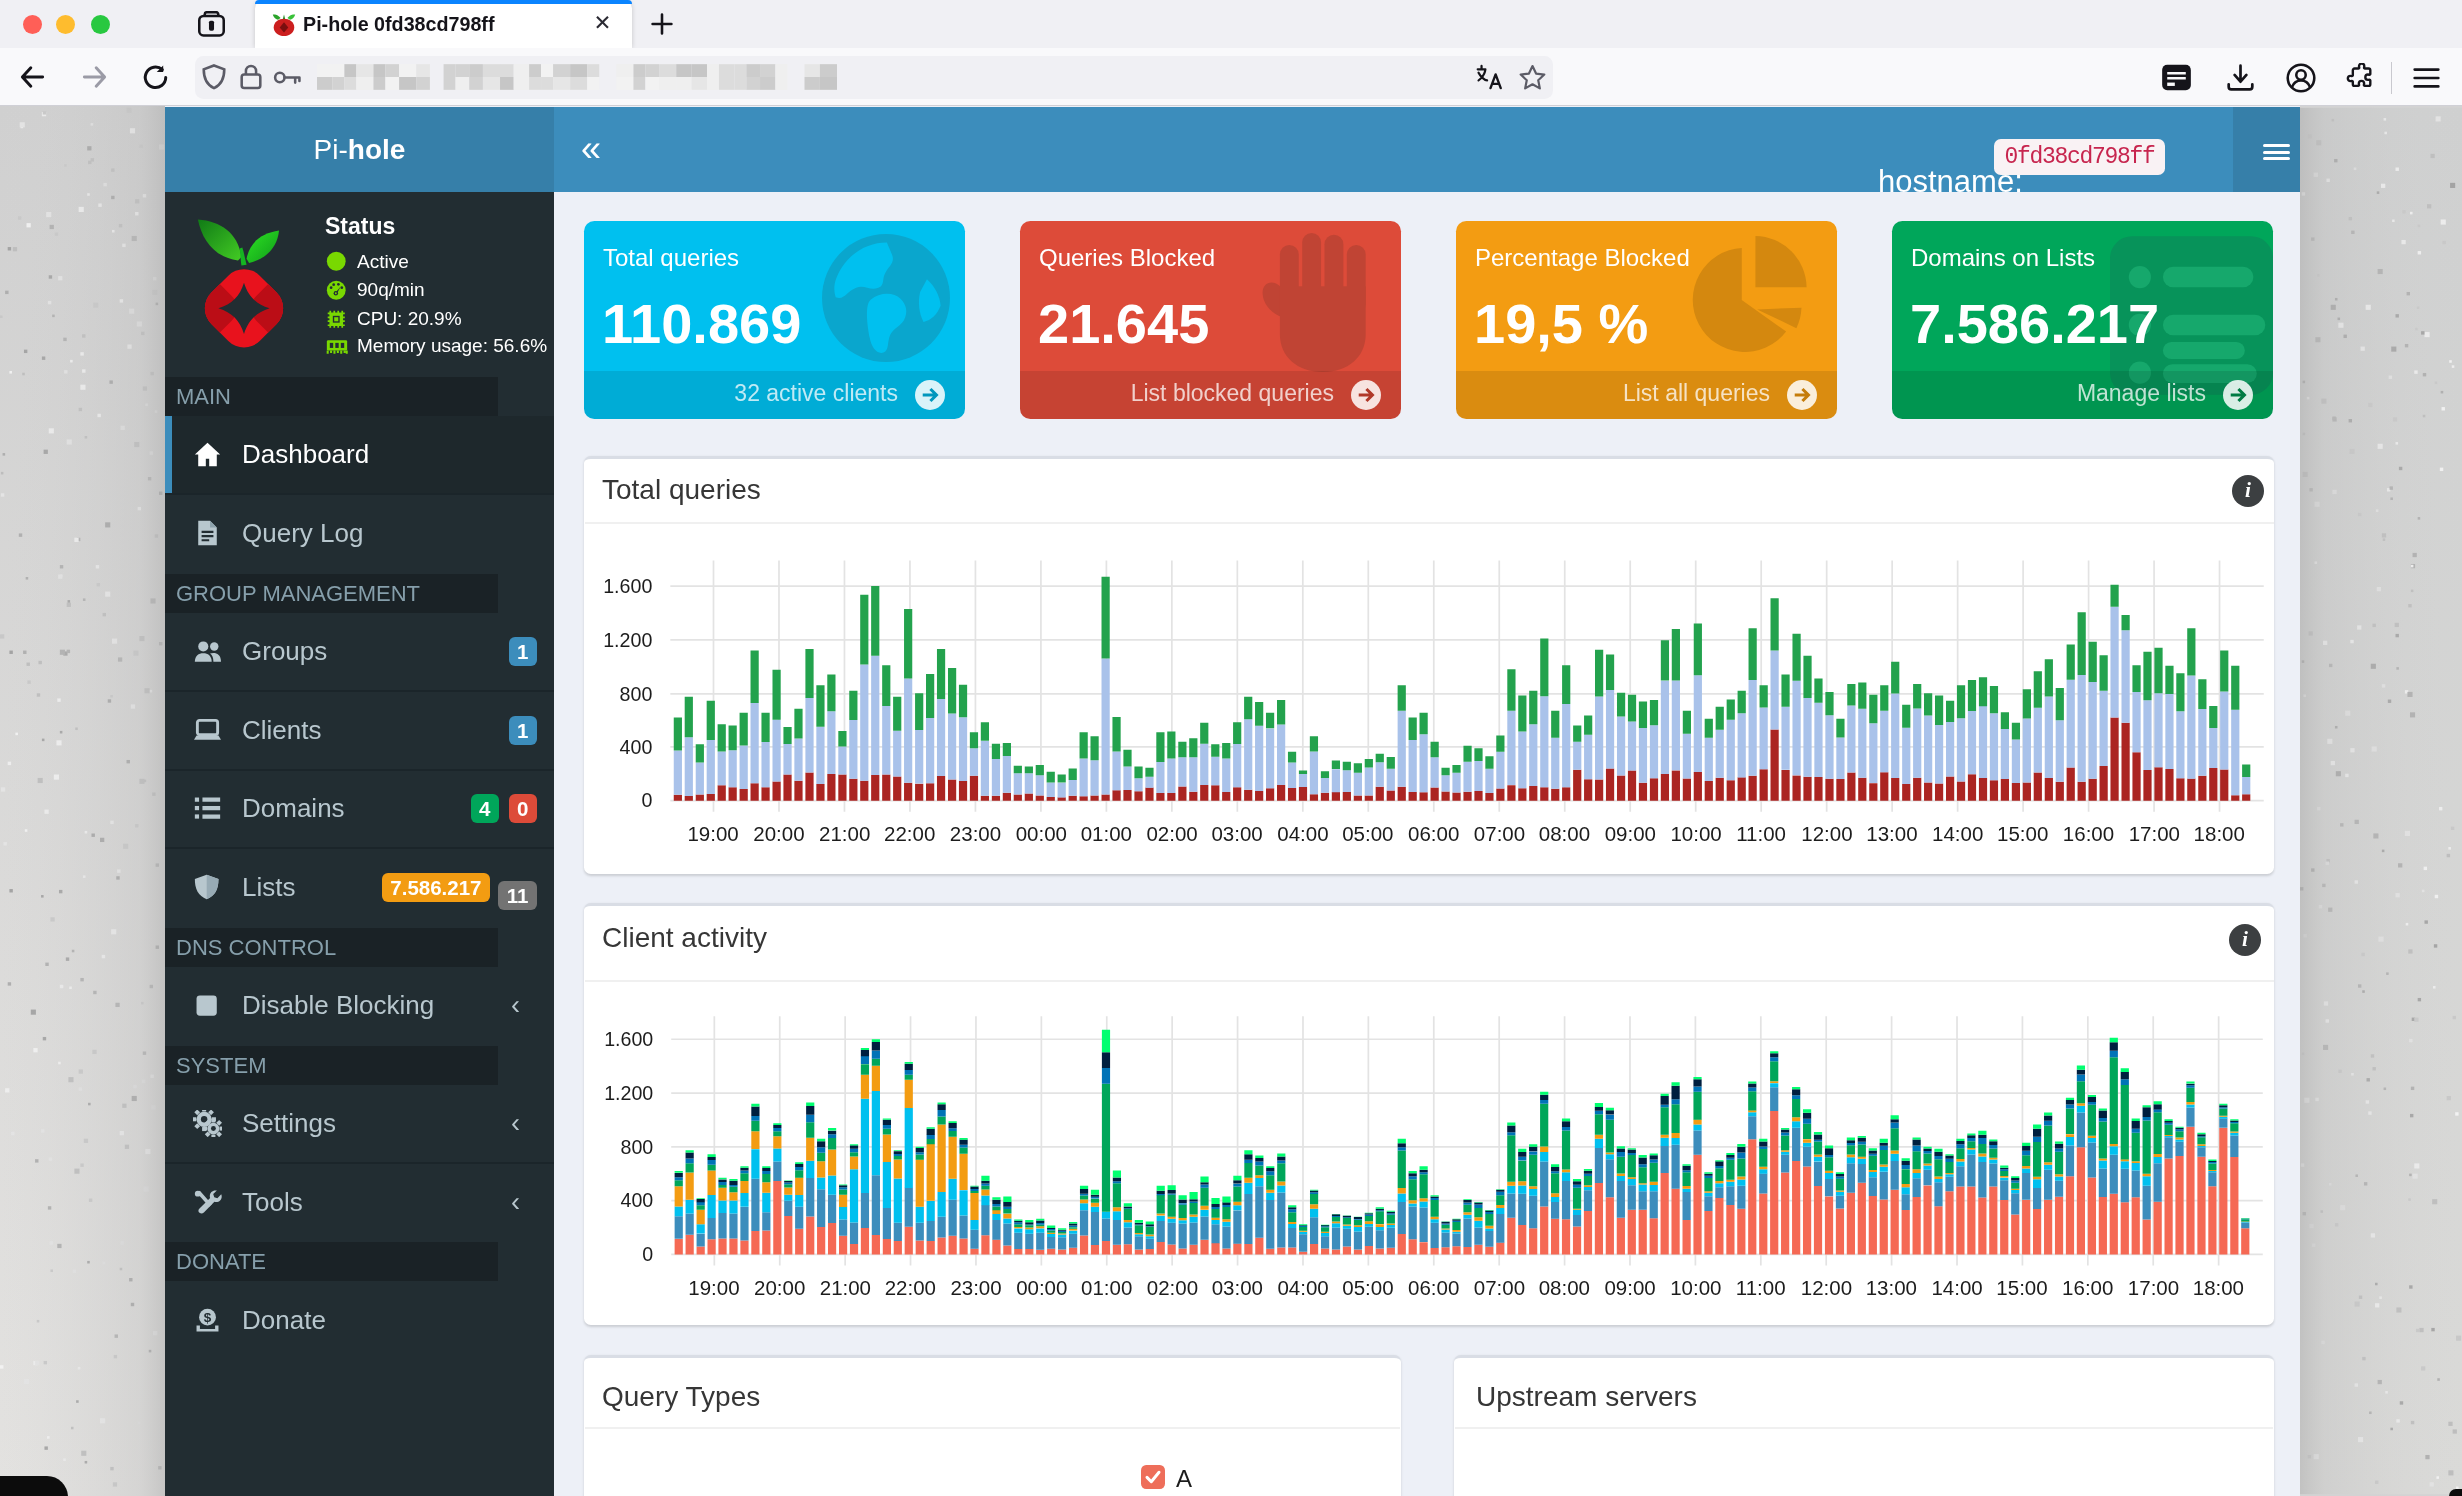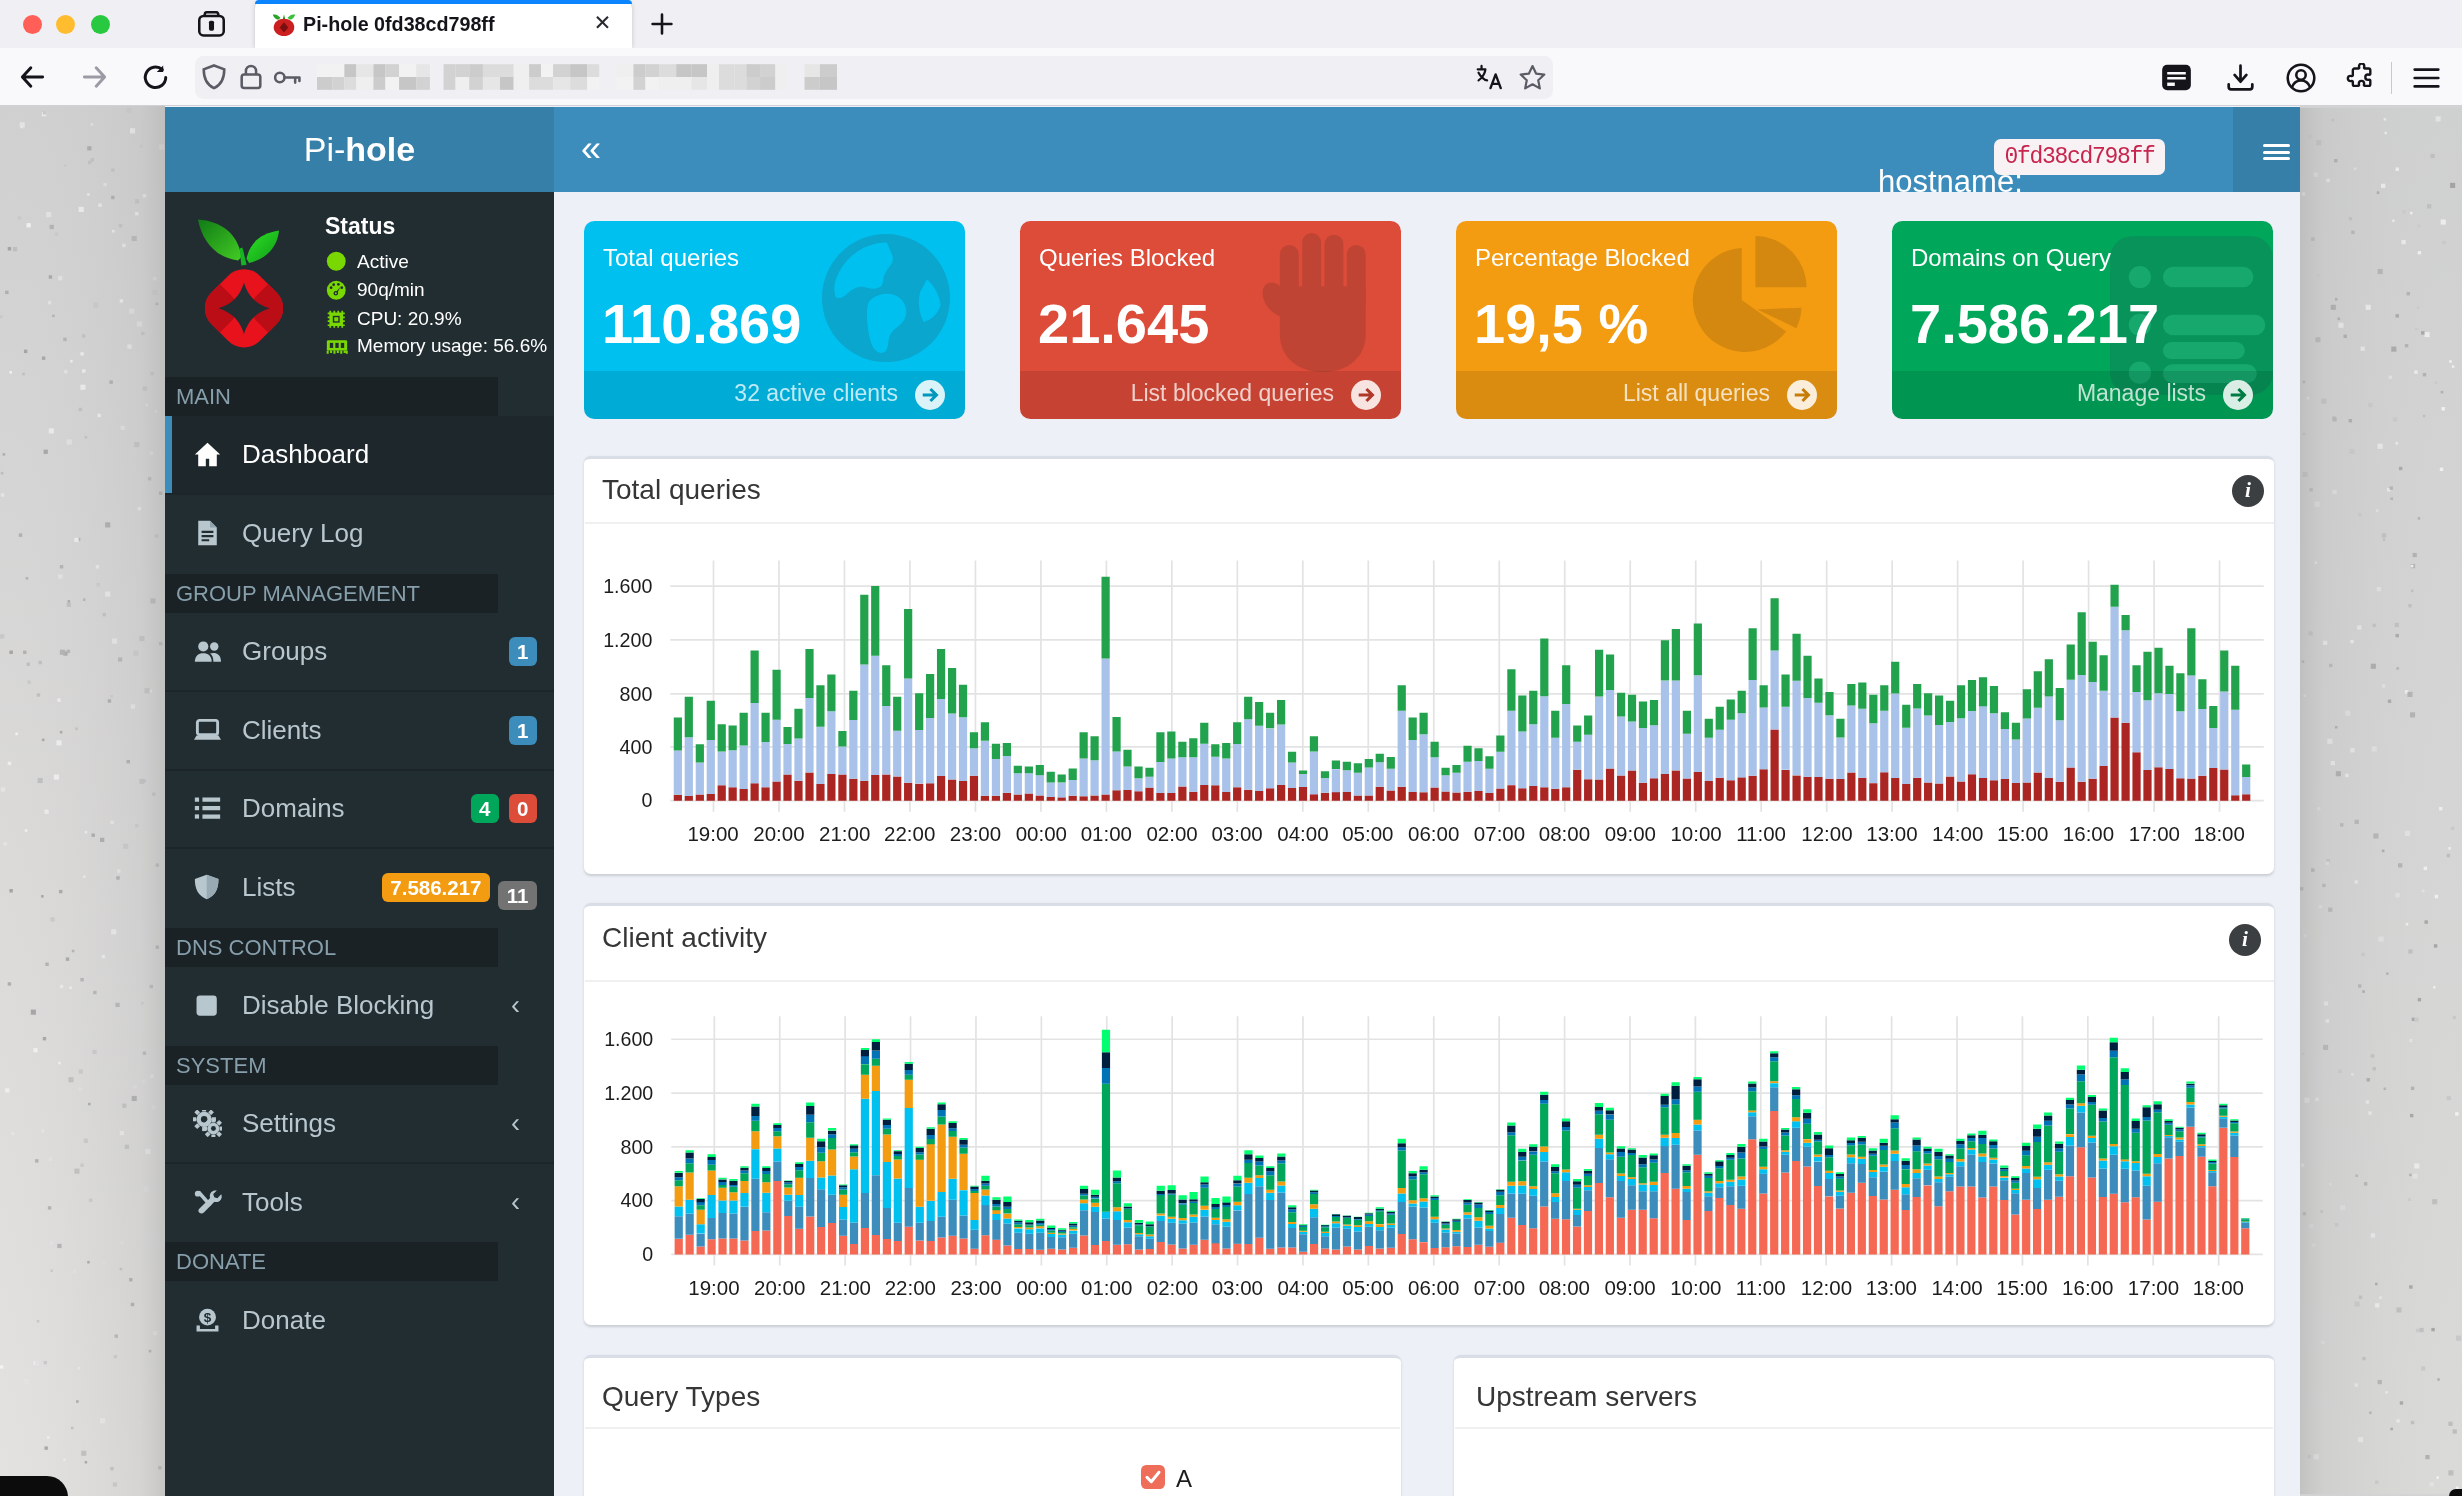--- a/index.html
+++ b/index.html
@@ -13,21 +13,21 @@
 #tab { position:absolute; left:255px; top:0; width:377px; height:48px; background:#fff; border-radius:8.5px 8.5px 0 0; box-shadow:0 0 5.1px rgba(0,0,0,0.18); }
 #tab .accent { position:absolute; left:0; top:0; width:100%; height:4.3px; background:#0a84ff; border-radius:8.5px 8.5px 0 0; }
 #tab .title { position:absolute; left:48px; top:13px; font-size:19.7px; font-weight:700; color:#15141a; white-space:nowrap; }
 #tab .close { position:absolute; right:20.5px; top:10.3px; font-size:21.4px; color:#2b2a33; font-weight:400; }
 #urlbar { position:absolute; left:195px; top:7.7px; width:1358px; height:43px; background:#f0f0f4; border-radius:8.5px; }
 #searchbar { position:absolute; left:1566px; top:7.7px; width:583px; height:43px; background:#f0f0f4; border-radius:8.5px; }
 #searchbar span { position:absolute; left:53px; top:9.4px; font-size:23px; color:#5b5b66; }
 
 #pagebg { position:absolute; left:165px; top:106px; width:2135px; height:1390px; background:#edf0f7; }
 #navbar { position:absolute; left:165px; top:107px; width:2135px; height:85px; background:#3c8dbc; }
-#brand { position:absolute; left:165px; top:107px; width:389px; height:85px; background:#367fa9; color:#fff; font-size:34px; text-align:center; line-height:85px; font-weight:300; }
+#brand { position:absolute; left:165px; top:107px; width:389px; height:85px; background:#367fa9; color:#fff; font-size:28px; text-align:center; line-height:85px; font-weight:300; }
 #brand b { font-weight:700; }
 #ntoggle { position:absolute; left:2233px; top:107px; width:67px; height:85px; background:#367fa9; }
 #ntoggle i { position:absolute; left:30px; width:26.5px; height:3.4px; background:#fff; border-radius:2.1px; }
 #collapseic { position:absolute; left:581px; top:128px; color:#fff; font-size:36px; }
 #hostlbl { position:absolute; left:1878px; top:107px; height:85px; line-height:85px; color:#fff; font-size:31px;margin-top:32px; }
 #hostcode { position:absolute; left:1994px; top:139px; width:171px; height:36px; background:#f9f2f4; border-radius:6.8px; color:#c7254e; font-family:"Liberation Mono", monospace; font-size:23px; text-align:center; line-height:36px; letter-spacing:-1.3px; }
 
 #sidebar { position:absolute; left:165px; top:192px; width:389px; height:1304px; background:#222d32; color:#b8c7ce; }
 .shead { position:absolute; left:165px; width:333px; height:39px; background:#1a2226; color:#869fab; font-size:22px; line-height:39px; padding-left:11px; }
 .sitem { position:absolute; left:165px; width:389px; height:77px; font-size:26px; color:#b8c7ce; }
@@ -919,21 +919,21 @@
 <g fill="#16a86c">
 <circle cx="35" cy="48" r="13"></circle>
         <rect x="62" y="36" width="106" height="24" rx="12"></rect>
 <circle cx="35" cy="104" r="13"></circle>
         <rect x="62" y="92" width="120" height="24" rx="12"></rect>
         <rect x="62" y="124" width="96" height="20" rx="10"></rect>
 <circle cx="35" cy="160" r="13"></circle>
         <rect x="62" y="150" width="110" height="22" rx="11"></rect>
 </g>
     </svg>
-<div class="lab">Domains on Query</div>
+<div class="lab">Domains on Lists</div>
 <div class="num">7.586.217</div>
 <div class="foot">
       <span>Manage lists</span>
       <svg class="goarrow" width="30" height="30" viewBox="0 0 35 35">
         <circle cx="17.5" cy="17.5" r="17.5" fill="rgba(255,255,255,0.85)"></circle>
         <path d="M9 17.5h15M18 10.5l7 7-7 7" fill="none" stroke="#007c43" stroke-width="3.6"></path>
       </svg>
     </div>
 </div>
 <div class="whitecard" style="left:584px;top:456px;width:1690px;height:418px"></div>

